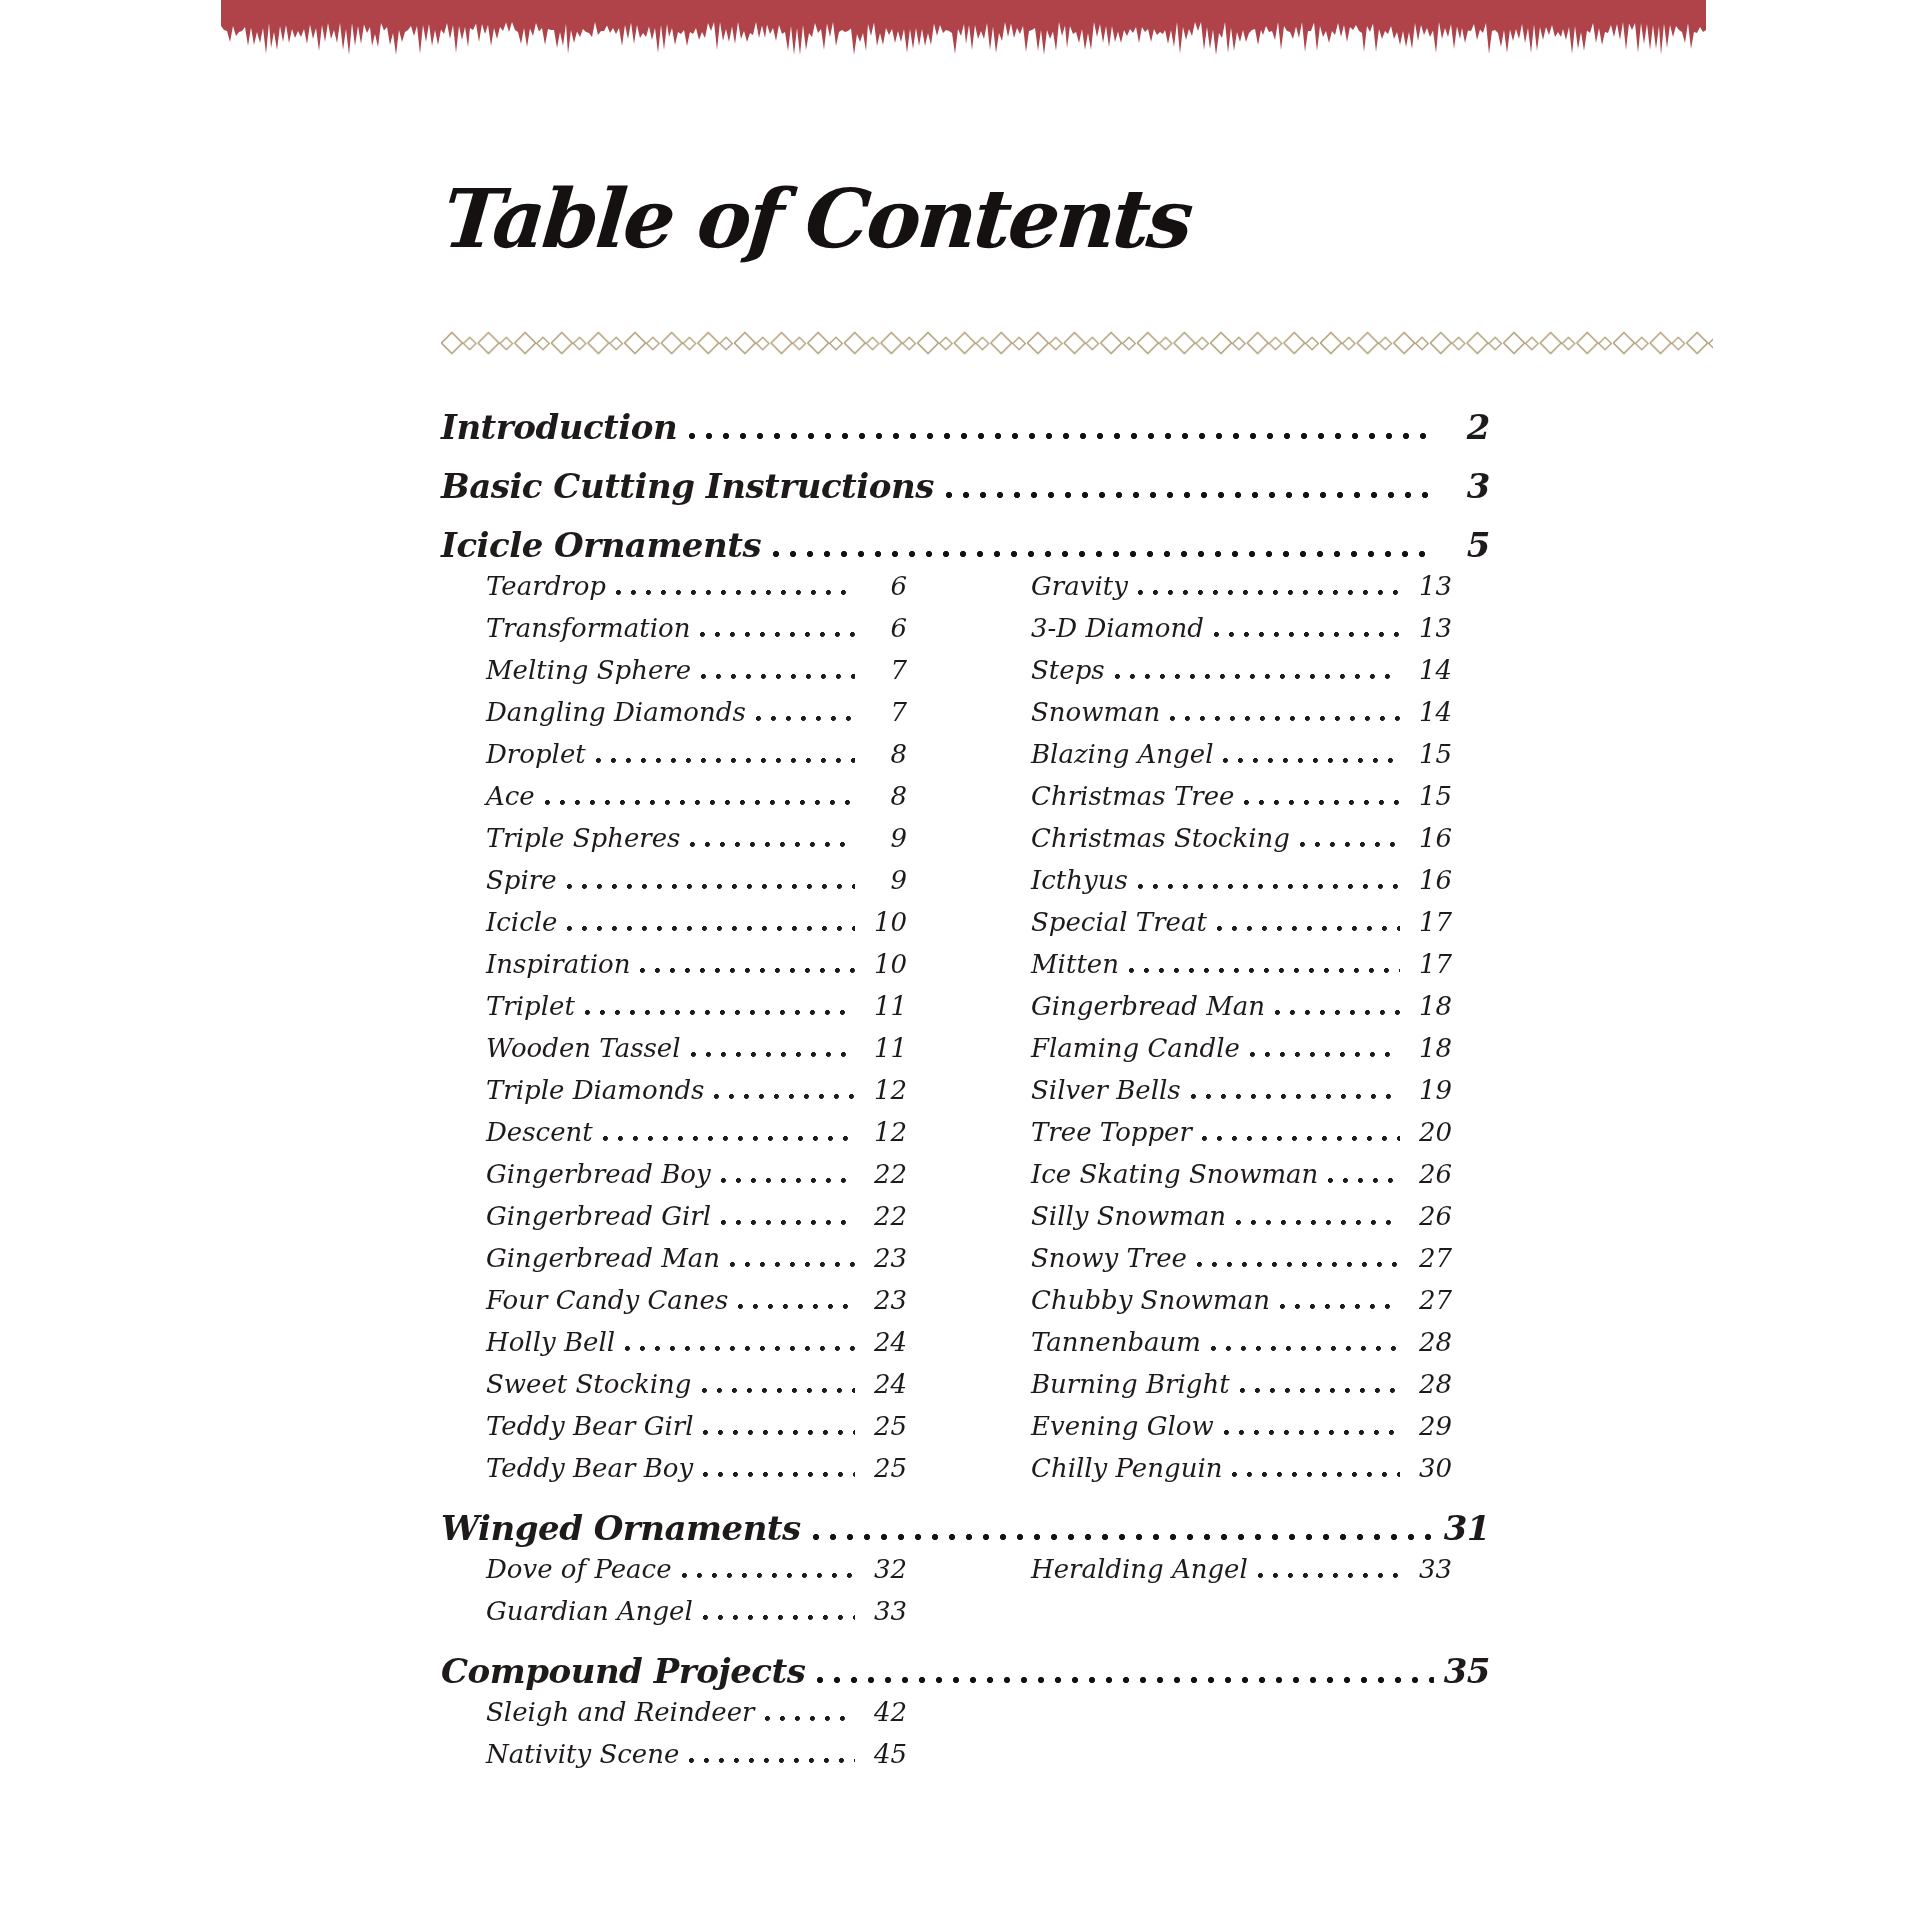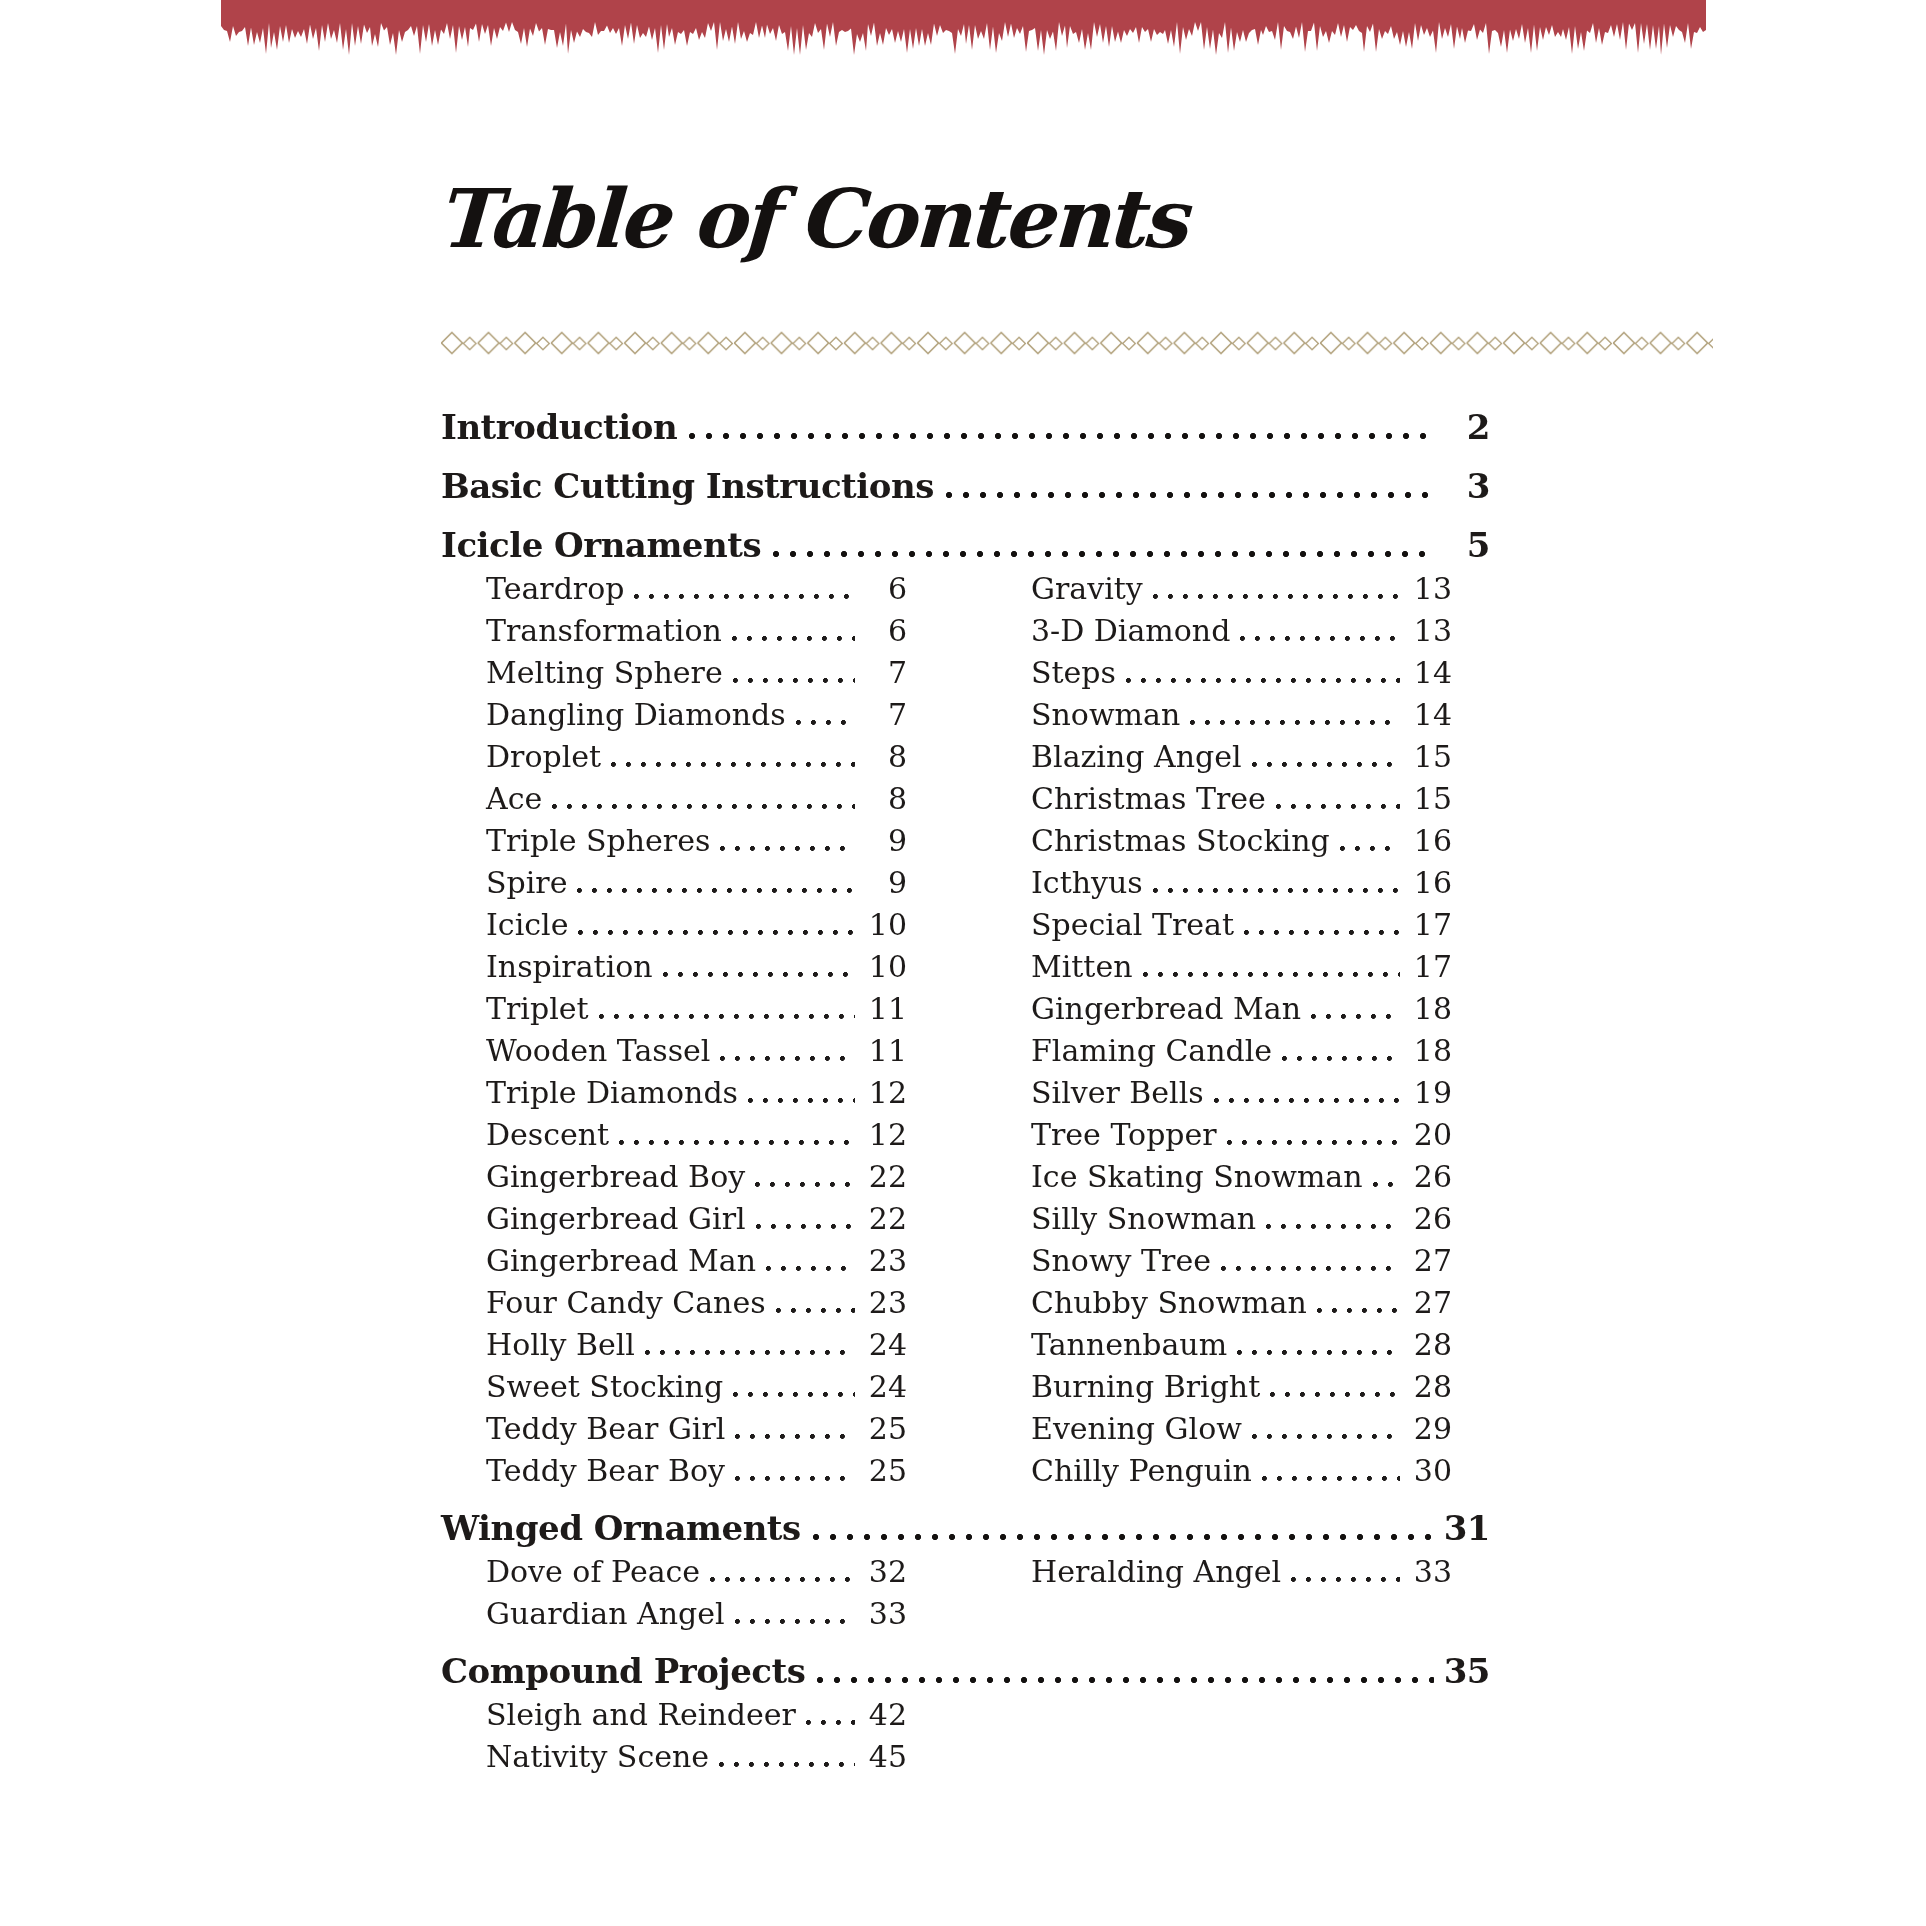--- a/index.html
+++ b/index.html
@@ -42,39 +42,40 @@
     left:441px;top:331px;
     width:1272px;height:24px;
     color:var(--divider,#b3a37e);
   }
 
   
   #toc{
     position:absolute;
     left:441px;top:394px;
     width:1049px;
+    font-style:italic;
   }
   .heading-row{
     display:flex;align-items:baseline;
     font-weight:700;
     font-size:34px;
     height:46px;
     margin-top:13px;
     letter-spacing:-0.5px;
     white-space:nowrap;
   }
   .cols{
     display:flex;
     margin-left:45px;
     gap:124px;
   }
   .col{width:421px;}
   .erow{
     display:flex;align-items:baseline;
-    font-size:30px;
+    font-size:26px;
     height:42px;
     white-space:nowrap;
     justify-content:space-between;
   }
   .leader{
     flex:1 1 auto;
     height:5px;
     margin:0 8px 0 10px;
     background-image:radial-gradient(circle at 2.4px 2.4px,#1e1b1a 2.2px,transparent 2.7px);
     background-size:15px 5px;

